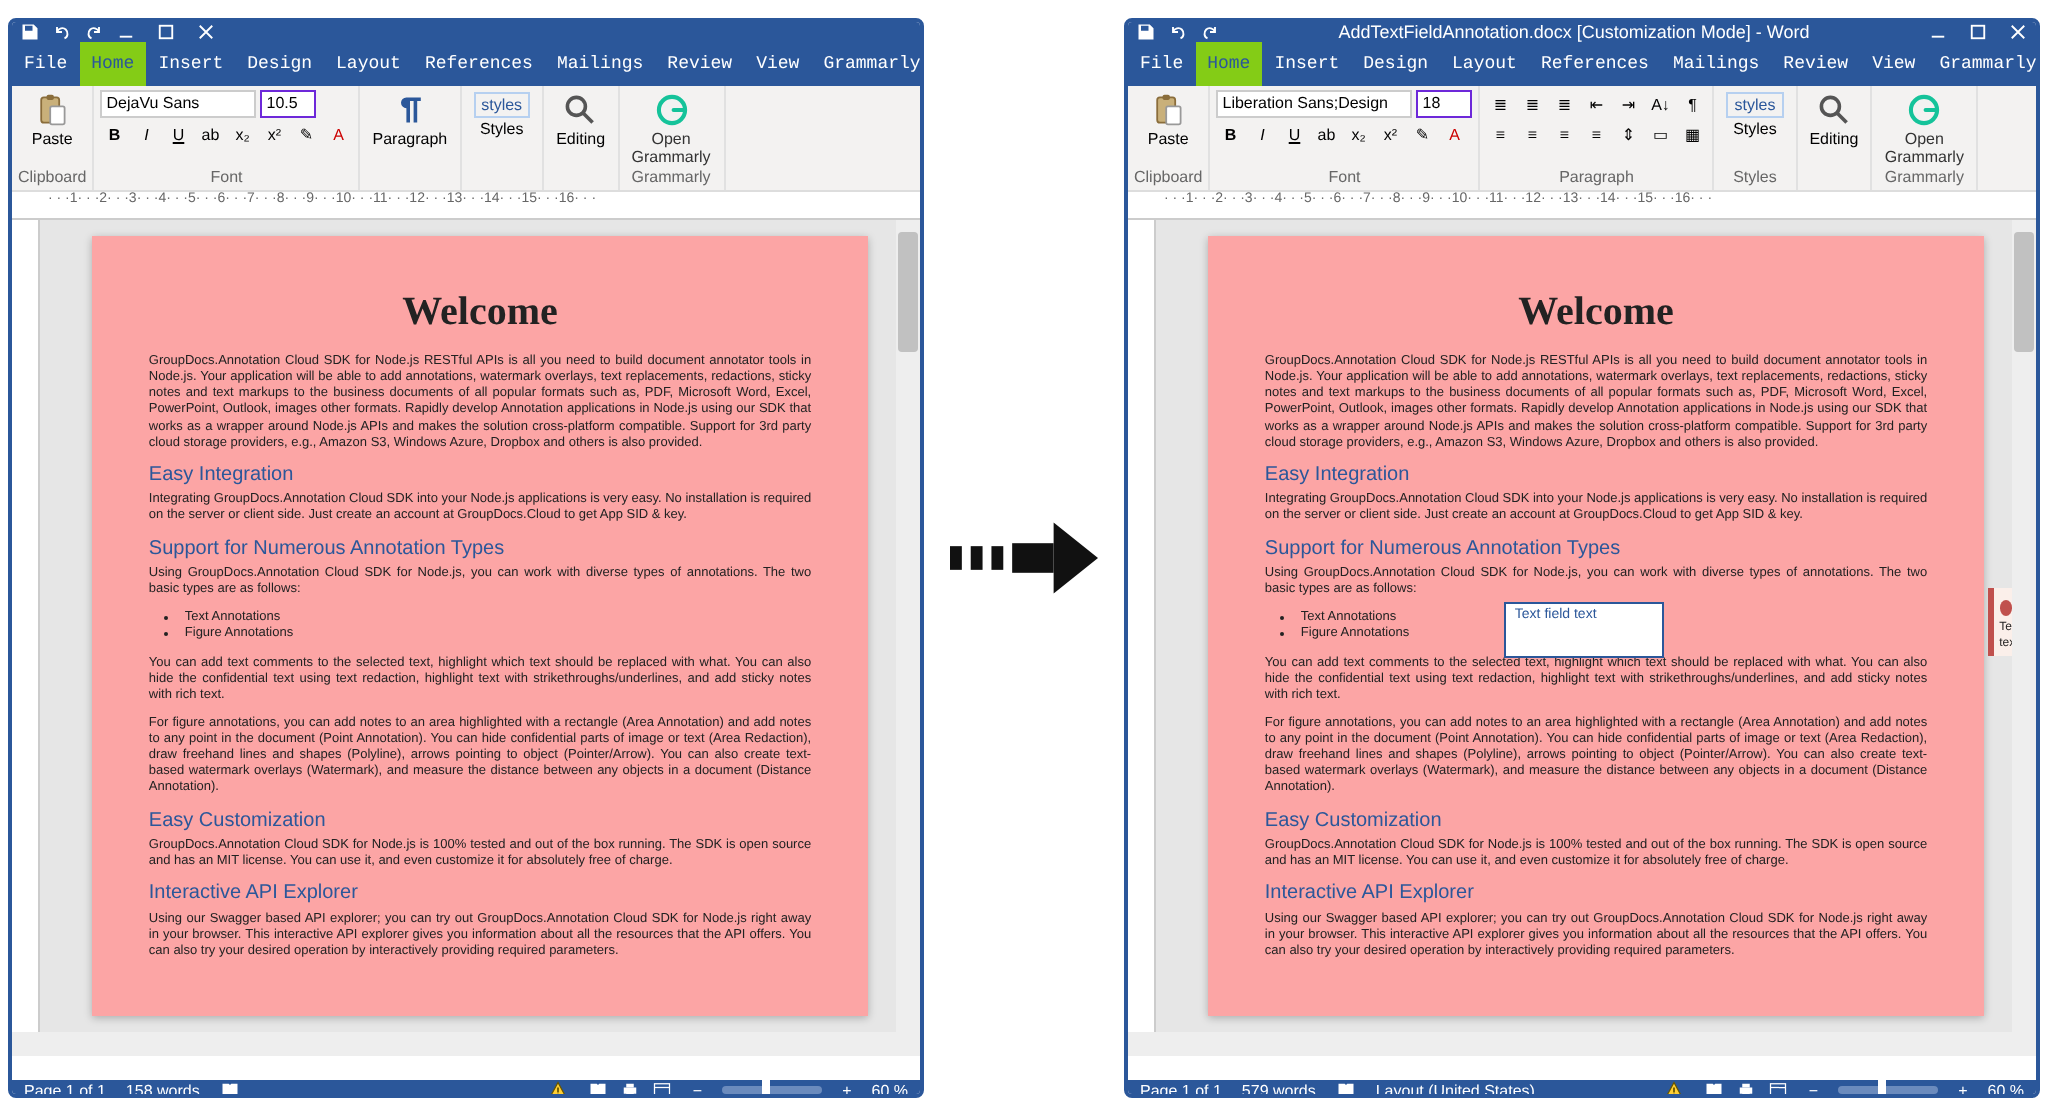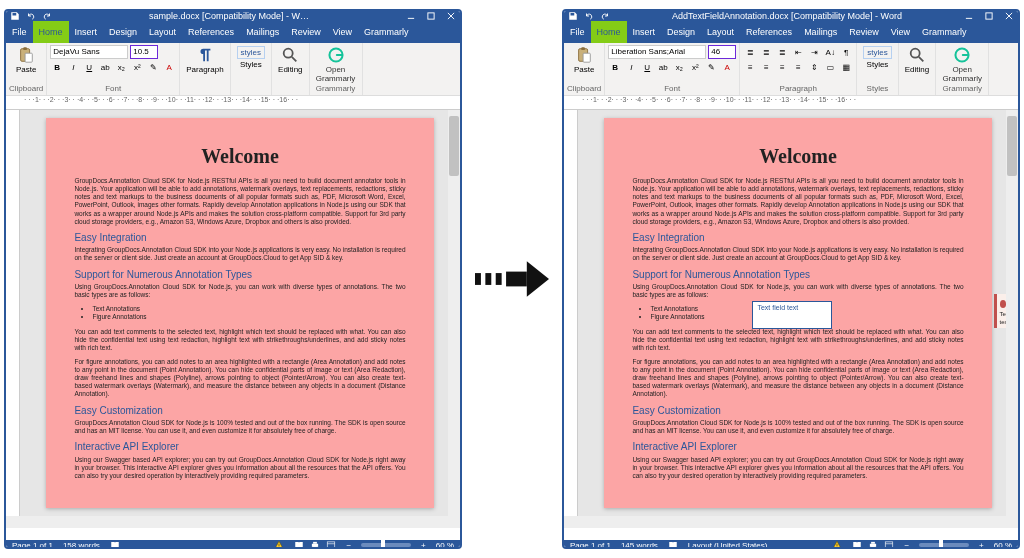--- a/index.html
+++ b/index.html
@@ -10,21 +10,21 @@
 
   .win { flex: 1 1 0; border: 2px solid #2b579a; border-radius: 4px; overflow: hidden; display: flex; flex-direction: column; height: 540px; background: #fff; }
   .titlebar { background: #2b579a; color: #fff; height: 22px; display: flex; align-items: center; font-size: 9px; padding: 0 4px; gap: 6px; }
   .titlebar .qat { display: flex; gap: 6px; align-items: center; }
   .titlebar .title { flex: 1; text-align: center; white-space: nowrap; overflow: hidden; text-overflow: ellipsis; }
   .titlebar .winctl { display: flex; gap: 10px; align-items: center; }
   .titlebar svg { width: 10px; height: 10px; }
   .ic { display: inline-flex; align-items: center; justify-content: center; }
 
   .tabs { background: #2b579a; display: flex; align-items: stretch; height: 22px; font-size: 9px; color: #fff; }
-  .tab { padding: 0 6px; display: flex; align-items: center; cursor: pointer; white-space: nowrap; }
+  .tab { padding: 0 6px; display: flex; align-items: center; cursor: pointer; white-space: nowrap; font-family: Liberation Mono, monospace; }
   .tab.active { background: #84cc16; color: #2b579a; }
   .tab.file { background: #2b579a; color:#fff; }
   .tabs .spacer { flex: 1; }
   .tabs .tellme { color: #d7e6ff; display: flex; gap: 4px; align-items: center; padding: 0 5px; }
 
   .ribbon { background: #f3f2f1; border-bottom: 1px solid #ddd; display: flex; height: 64px; font-size: 8px;}
   .group { border-right: 1px solid #e1e1e1; padding: 2px 3px; display: flex; flex-direction: column; justify-content: space-between; align-items: center; }
   .group .body { display: flex; align-items: flex-start; gap: 2px; }
   .group .label { font-size: 8px; color: #666; text-align: center; white-space: nowrap; }
   .bigbtn { display: flex; flex-direction: column; align-items: center; gap: 1px; font-size: 8px; padding: 1px 3px; }
@@ -146,21 +146,20 @@
             <svg>
               <use href="#i-undo"></use>
             </svg>
           </span>
         <span class="ic">
             <svg>
               <use href="#i-redo"></use>
             </svg>
           </span>
       </div>
-      <div class="title">sample.docx [Compatibility Mode] - W…</div>
       <div class="winctl">
         <span class="ic">
             <svg>
               <use href="#i-min"></use>
             </svg>
           </span>
         <span class="ic">
             <svg>
               <use href="#i-max"></use>
             </svg>
@@ -364,21 +363,21 @@
             <svg>
               <use href="#i-undo"></use>
             </svg>
           </span>
         <span class="ic">
             <svg>
               <use href="#i-redo"></use>
             </svg>
           </span>
       </div>
-      <div class="title">AddTextFieldAnnotation.docx [Compatibility Mode] - Word</div>
+      <div class="title">AddTextFieldAnnotation.docx [Customization Mode] - Word</div>
       <div class="winctl">
         <span class="ic">
             <svg>
               <use href="#i-min"></use>
             </svg>
           </span>
         <span class="ic">
             <svg>
               <use href="#i-max"></use>
             </svg>
@@ -421,22 +420,22 @@
               </svg>
               <span>Paste</span>
             </div>
           </div>
         <div class="label">Clipboard</div>
       </div>
       <div class="group">
         <div class="body">
           <div class="fontsel">
             <div class="fontrow">
-              <div class="fontname" style="width:98px">Liberation Sans;Arial</div>
-              <div class="fontsize">46</div>
+              <div class="fontname" style="width:98px">Liberation Sans;Design</div>
+              <div class="fontsize">18</div>
             </div>
             <div class="fontrow">
               <span class="smbtn" style="font-weight:700">B</span>
               <span class="smbtn" style="font-style:italic">I</span>
               <span class="smbtn" style="text-decoration:underline">U</span>
               <span class="smbtn">ab</span>
               <span class="smbtn">x₂</span>
               <span class="smbtn">x²</span>
               <span class="smbtn">✎</span>
               <span class="smbtn" style="color:#c00">A</span>
@@ -538,21 +537,21 @@
         </div>
         <div class="scrollbar-v">
             <div class="thumb"></div>
           </div>
       </div>
       <div class="scrollbar-h"></div>
     </div>
 
     <div class="status">
       <span>Page 1 of 1</span>
-      <span>145 words</span>
+      <span>579 words</span>
       <span class="ic">
           <svg width="10" height="10">
             <use href="#i-book"></use>
           </svg>
         </span>
       <span>Layout (United States)</span>
       <div class="spacer"></div>
       <span class="warn-tri">
           <svg>
             <use href="#i-warn"></use>

